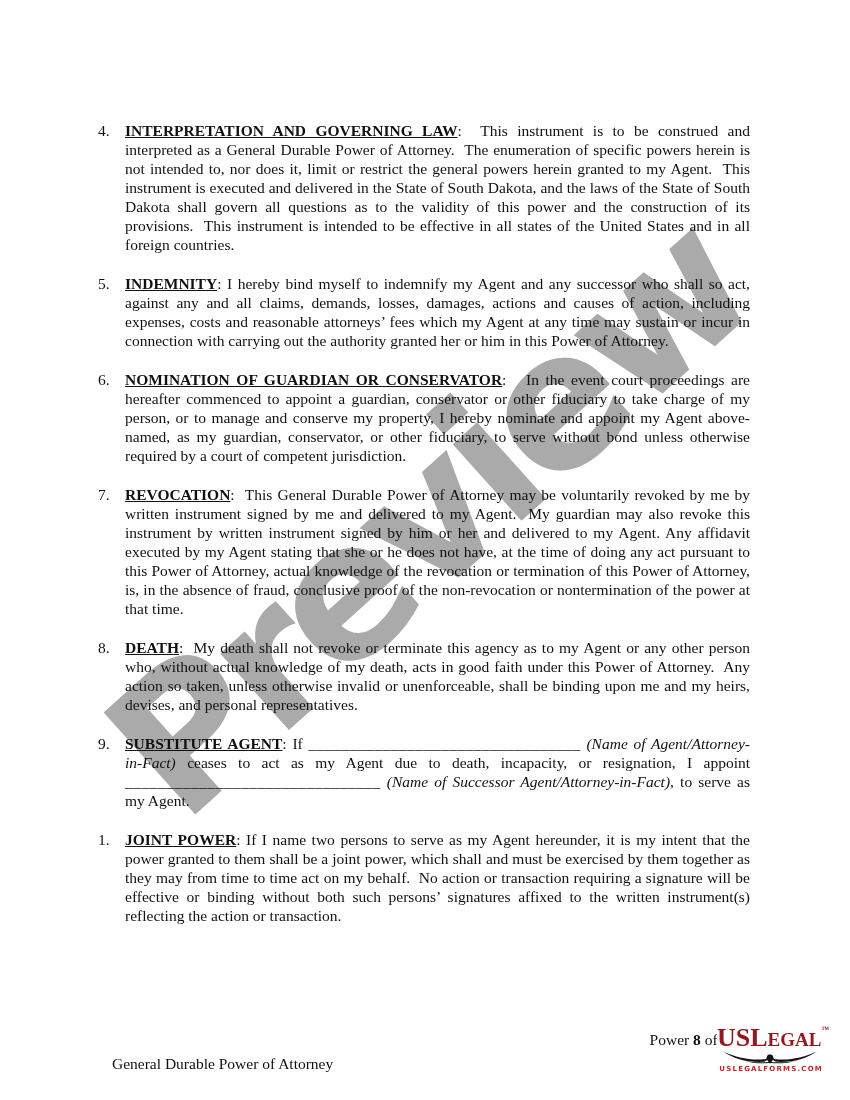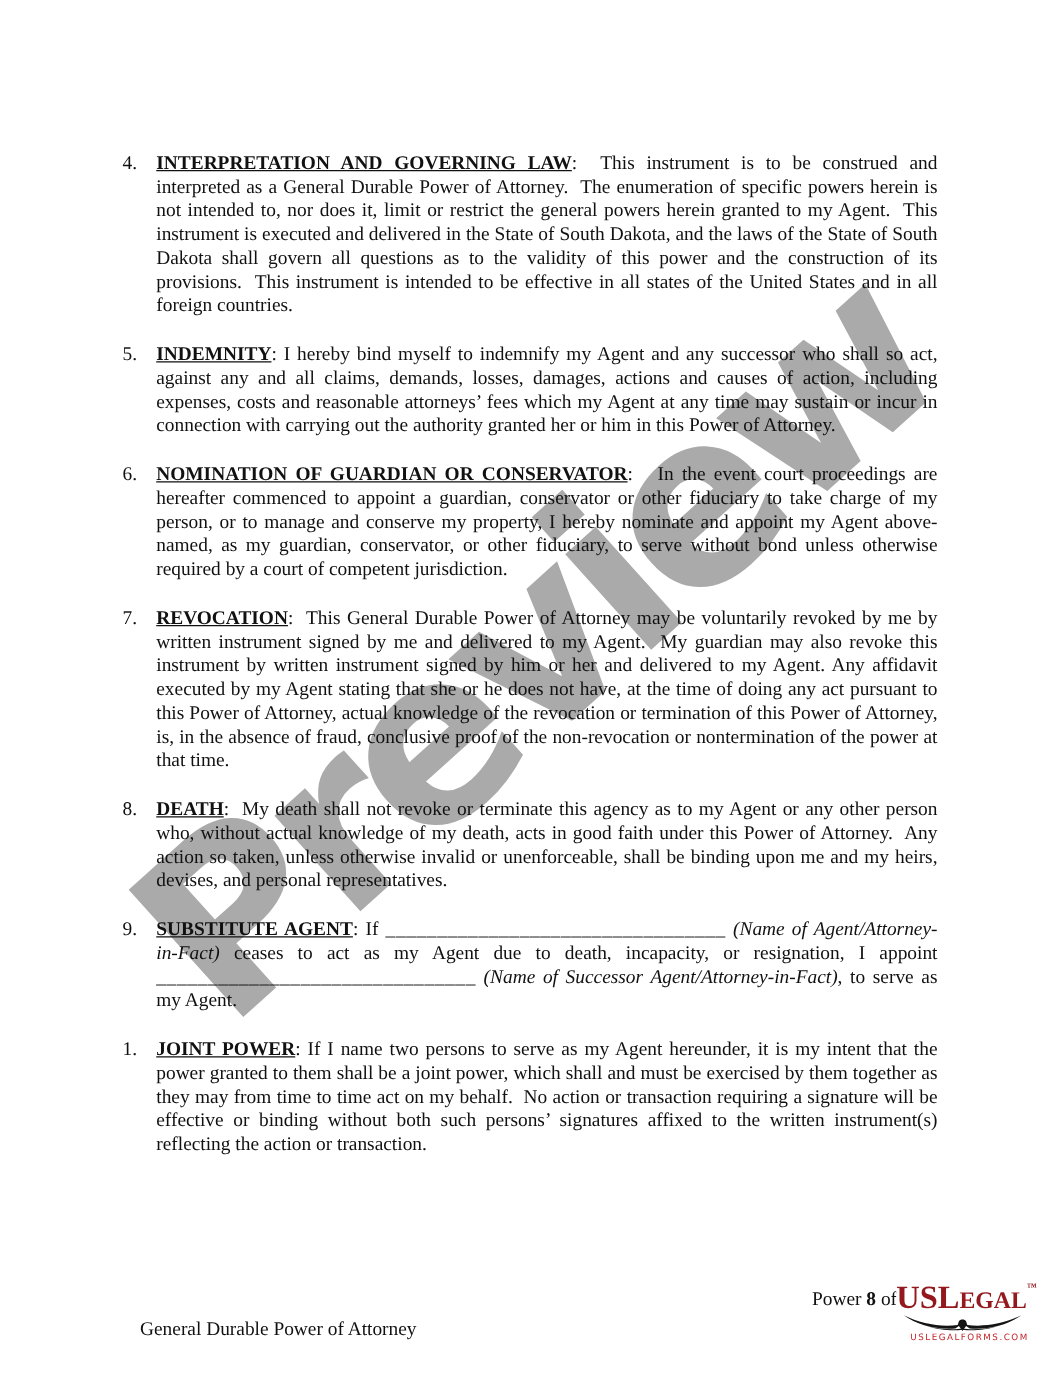--- a/index.html
+++ b/index.html
@@ -85,21 +85,21 @@
     color: #94191e;
     line-height: 24px;
     white-space: nowrap;
   }
   .logo-big   { font-size: 26px; }
   .logo-small { font-size: 19px; }
   .logo-tm    { font-size: 8px; vertical-align: 14px; color: #94191e; }
   .logo-eagle { display: block; margin: -3px auto 1px auto; }
   .logo-site {
     font-family: "DejaVu Sans", sans-serif;
-    font-weight: normal;
+    font-weight: bold;
     font-size: 7px;
     letter-spacing: 1.2px;
     color: #c2242a;
     white-space: nowrap;
   }
 </style>
 </head>
 <body>
 
 <div class="watermark">Preview</div>

